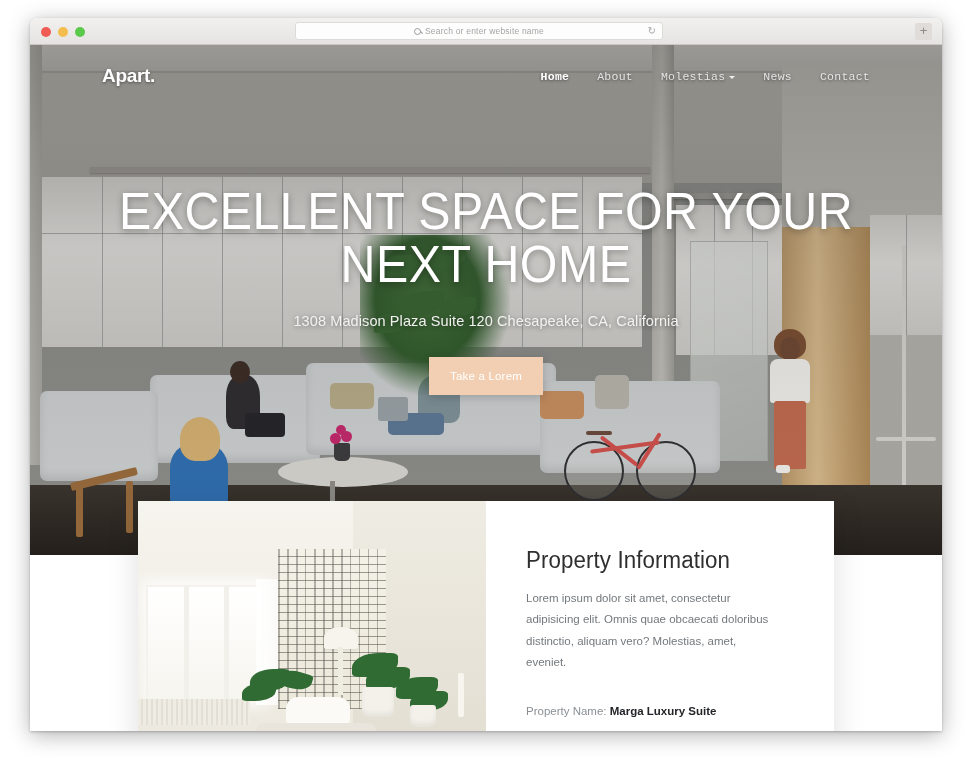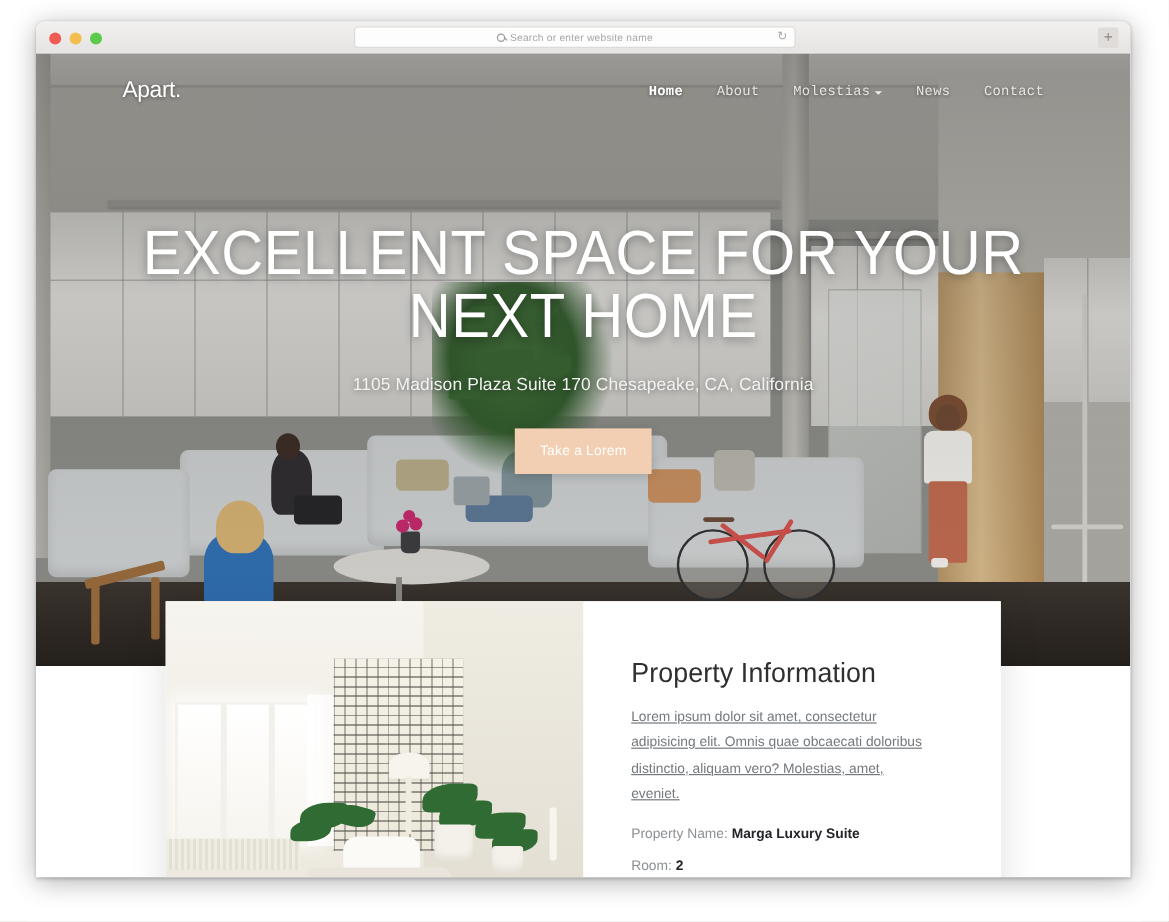--- a/index.html
+++ b/index.html
@@ -169,21 +169,21 @@
     background: linear-gradient(180deg, rgba(52,52,50,.34) 0%, rgba(52,52,50,.16) 42%, rgba(40,40,38,.05) 100%);
   }
 
   
   #navbar {
     position: absolute; left: 0; top: 0; width: 912px; height: 62px;
     display: flex; align-items: center; justify-content: space-between;
     padding: 0 72px 0 72px;
   }
   #brand {
-    color: #ffffff; font-size: 19px; font-weight: 400;
+    color: #ffffff; font-size: 19px; font-weight: 700;
     letter-spacing: -.3px;
     font-family: "Liberation Sans", sans-serif;
     text-shadow: 0 1px 3px rgba(0,0,0,.45);
   }
   #nav-links { display: flex; align-items: center; gap: 28px; font-family: Liberation Mono, monospace; }
   .nav-link {
     color: rgba(255,255,255,.80);
     font-size: 11.5px; letter-spacing: .25px;
     text-shadow: 0 1px 3px rgba(0,0,0,.45);
     display: flex; align-items: center; gap: 4px; white-space: nowrap;
@@ -277,21 +277,21 @@
     background: #ffffff;
   }
   #prop-title {
     font-family: "Liberation Sans Narrow", "Liberation Sans", sans-serif;
     font-size: 23px; font-weight: 400; color: #2f2f2f;
     letter-spacing: .1px; margin-bottom: 14px;
     transform: scaleX(.97); transform-origin: left;
   }
   #prop-desc {
     font-size: 11.5px; line-height: 1.85; color: #74797d;
-    max-width: 246px; margin-bottom: 16px; text-decoration: underline;
+    max-width: 246px; margin-bottom: 32px;
   }
   .prop-row { font-size: 11.5px; color: #8c9094; margin-bottom: 15px; }
   .prop-row b { color: #232528; font-weight: 700; }
 </style>
 </head>
 <body>
 
 <div id="screen">
 
   <div id="browser-window">
@@ -427,21 +427,21 @@
               <span>News</span>
             </a>
             <a class="nav-link">
               <span>Contact</span>
             </a>
           </div>
         </div>
 
         <div id="hero-copy">
           <h1 id="hero-title">EXCELLENT SPACE FOR YOUR NEXT HOME</h1>
-          <div id="hero-address">1105 Madison Plaza Suite 170 Chesapeake, CA, California</div>
+          <div id="hero-address">1308 Madison Plaza Suite 120 Chesapeake, CA, California</div>
           <button id="hero-cta">Take a Lorem</button>
         </div>
       </div>
 
       <div id="property-card">
 
         <div id="card-photo">
           <div class="r-wall-l"></div>
           <div class="r-wall-r"></div>
           <div class="r-window" style="left:8px;top:84px;width:118px;height:116px;"></div>

